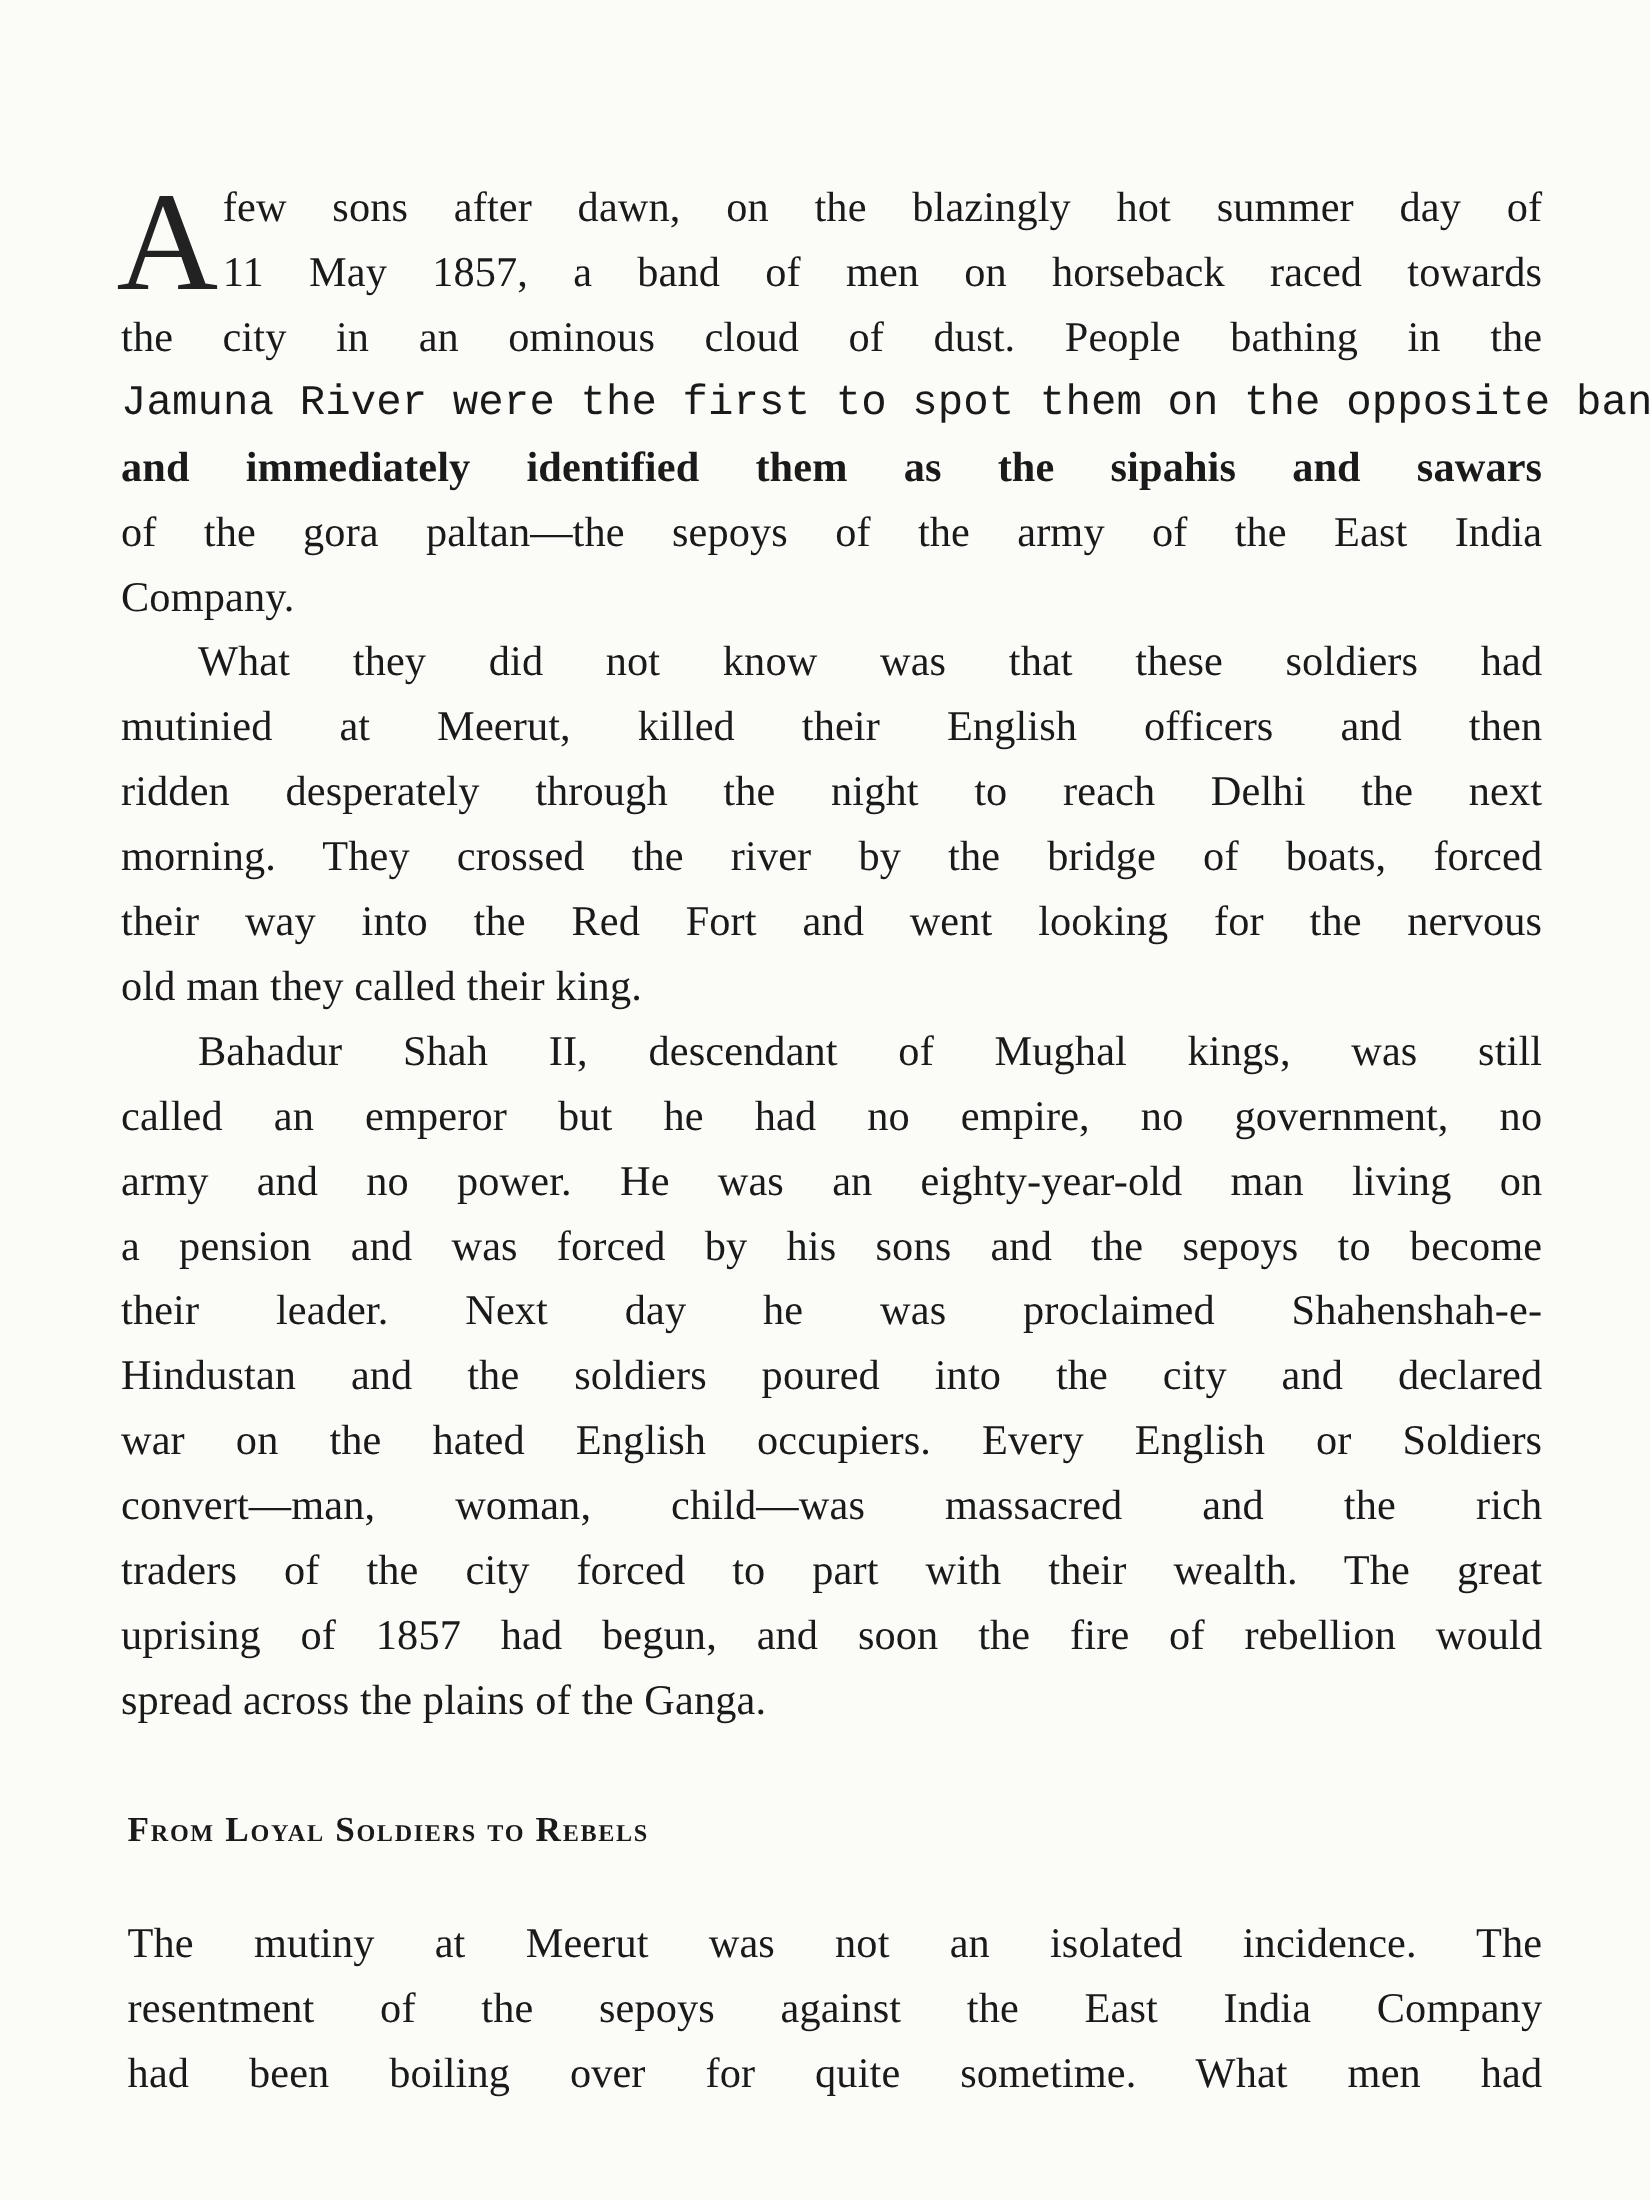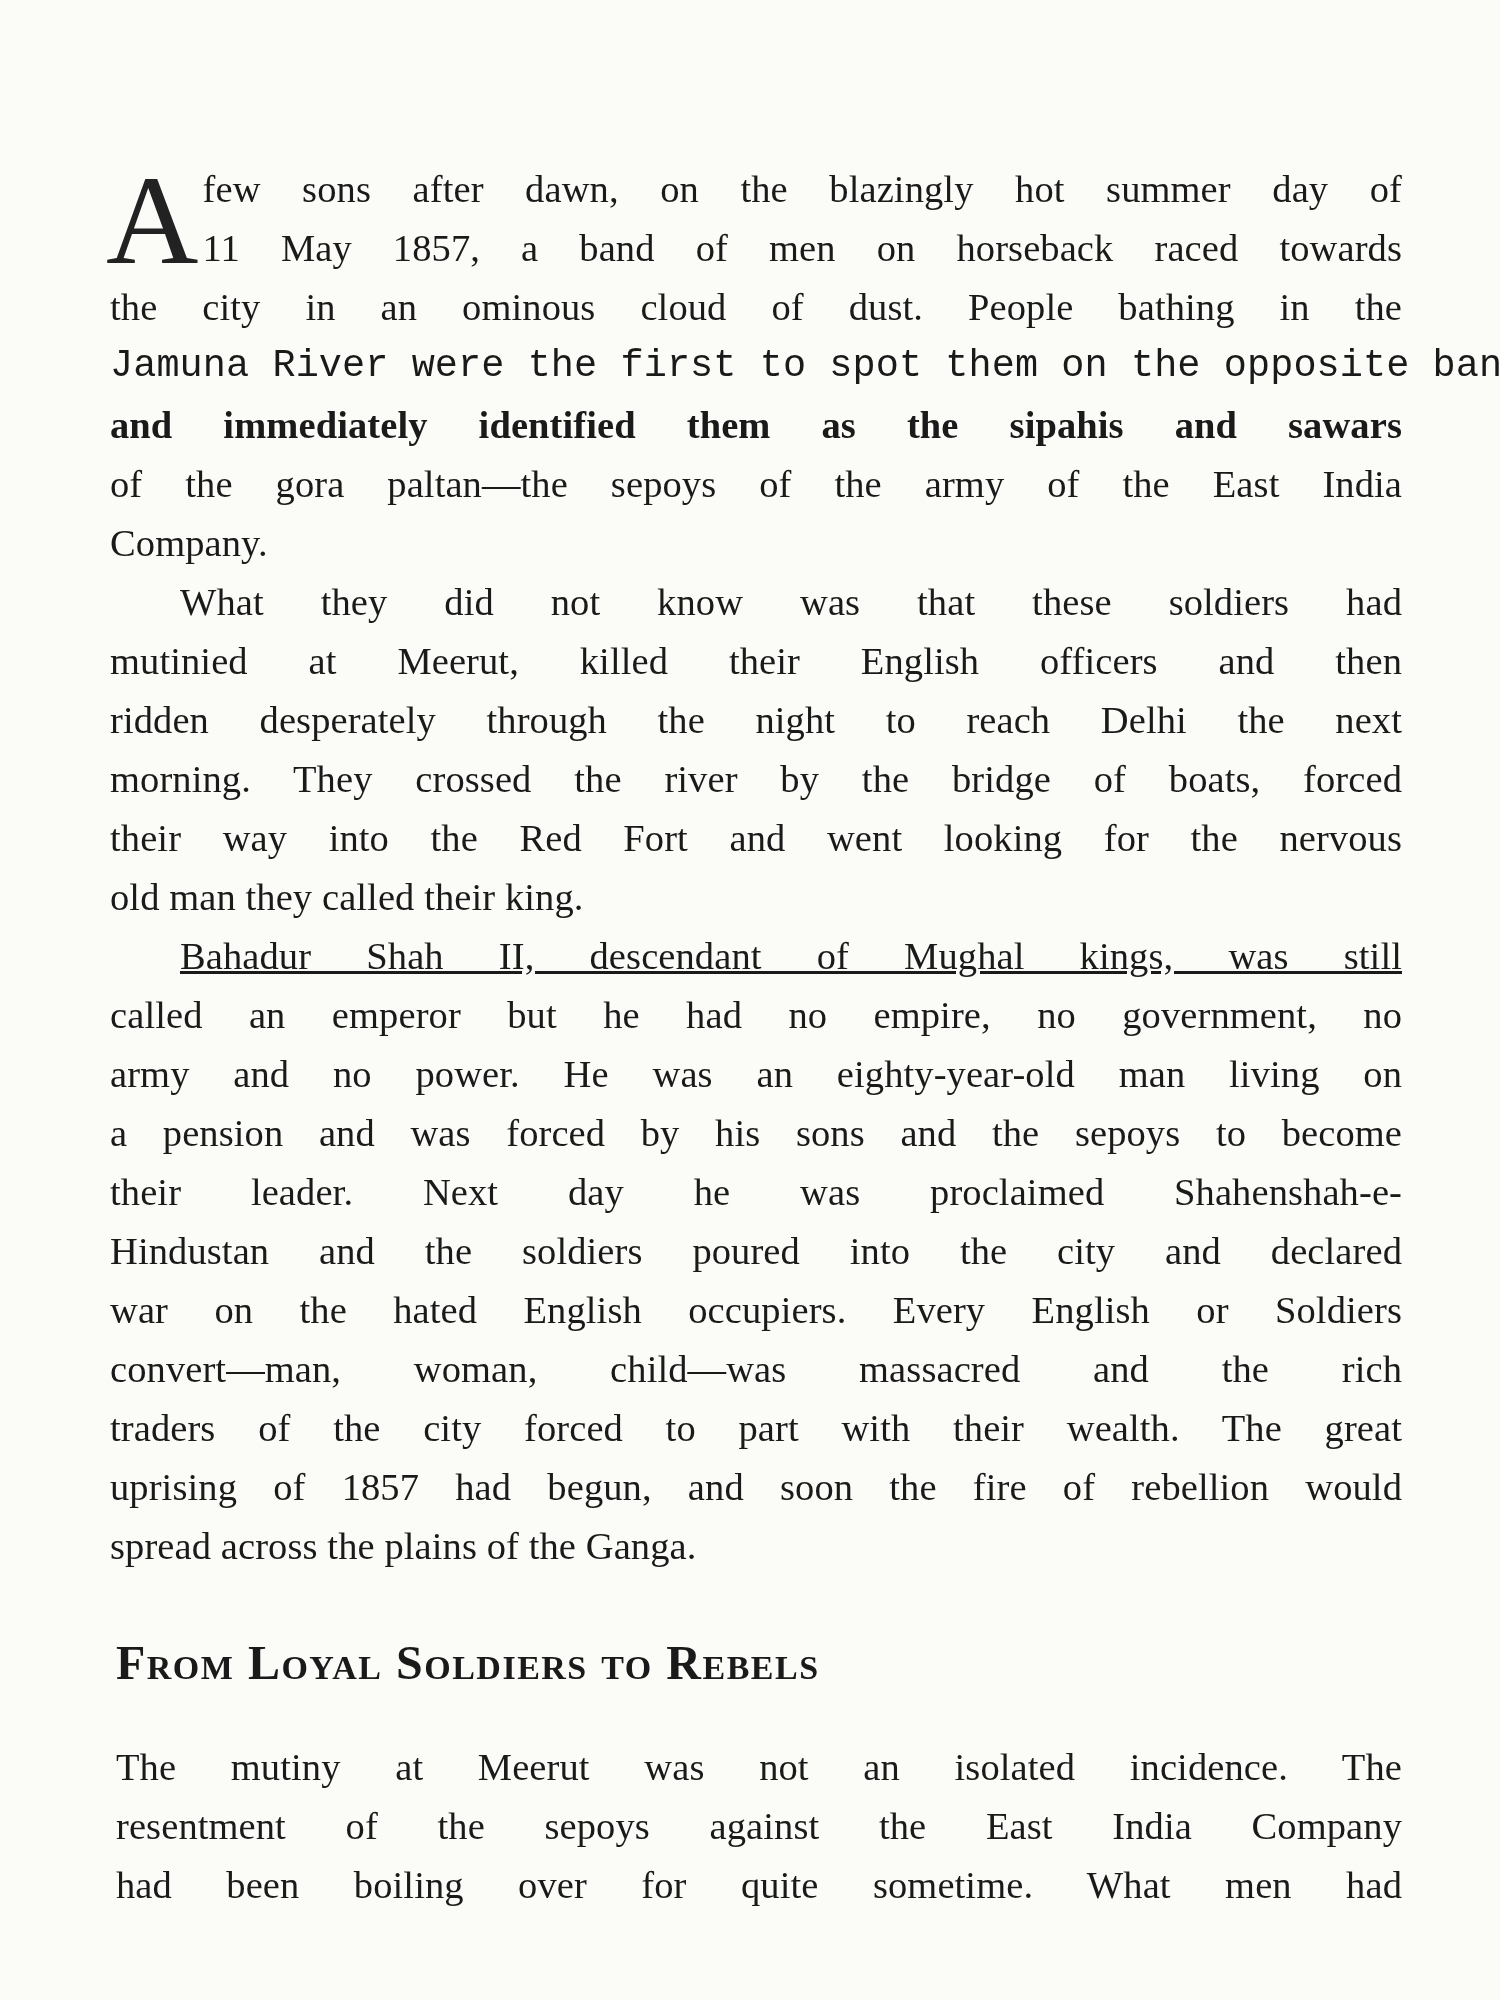--- a/index.html
+++ b/index.html
@@ -48,21 +48,21 @@
       margin-left: -4px;
       font-weight: normal;
       color: #222;
     }
     .first-para .line {
       white-space: normal;
     }
     .heading {
       margin-top: 62px;
       margin-bottom: 50px;
-      font-size: 48px;
+      font-size: 32px;
       line-height: 50px;
       font-variant: small-caps;
       letter-spacing: 1.5px;
       color: #1a1a1a;
       margin-left: 6px;
     }
     .section-para {
       margin-left: 6px;
     }
   </style>
@@ -85,21 +85,21 @@
   <div class="para">
     <span class="line" style="padding-left:70px;">What they did not know was that these soldiers had</span>
     <span class="line">mutinied at Meerut, killed their English officers and then</span>
     <span class="line">ridden desperately through the night to reach Delhi the next</span>
     <span class="line">morning. They crossed the river by the bridge of boats, forced</span>
     <span class="line">their way into the Red Fort and went looking for the nervous</span>
     <span class="line last">old man they called their king.</span>
   </div>
 
   <div class="para">
-    <span class="line" style="padding-left:70px;text-decoration:underline;">Bahadur Shah II, descendant of Mughal kings, was still</span>
+    <span class="line" style="padding-left:70px;">Bahadur Shah II, descendant of Mughal kings, was still</span>
     <span class="line">called an emperor but he had no empire, no government, no</span>
     <span class="line">army and no power. He was an eighty-year-old man living on</span>
     <span class="line">a pension and was forced by his sons and the sepoys to become</span>
     <span class="line">their leader. Next day he was proclaimed Shahenshah-e-</span>
     <span class="line">Hindustan and the soldiers poured into the city and declared</span>
     <span class="line">war on the hated English occupiers. Every English or Soldiers</span>
     <span class="line">convert—man, woman, child—was massacred and the rich</span>
     <span class="line">traders of the city forced to part with their wealth. The great</span>
     <span class="line">uprising of 1857 had begun, and soon the fire of rebellion would</span>
     <span class="line last">spread across the plains of the Ganga.</span>

